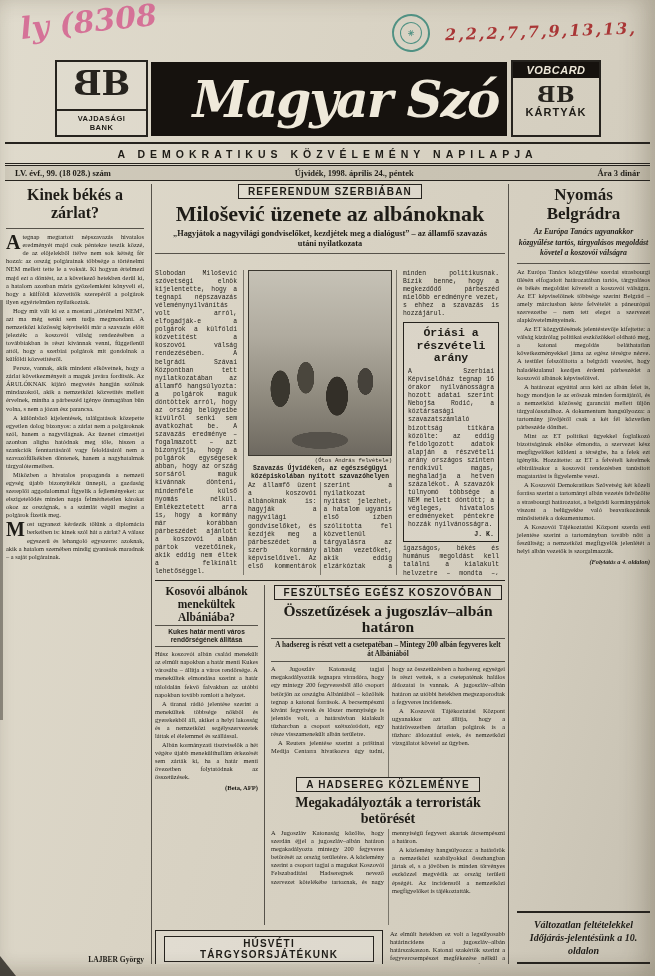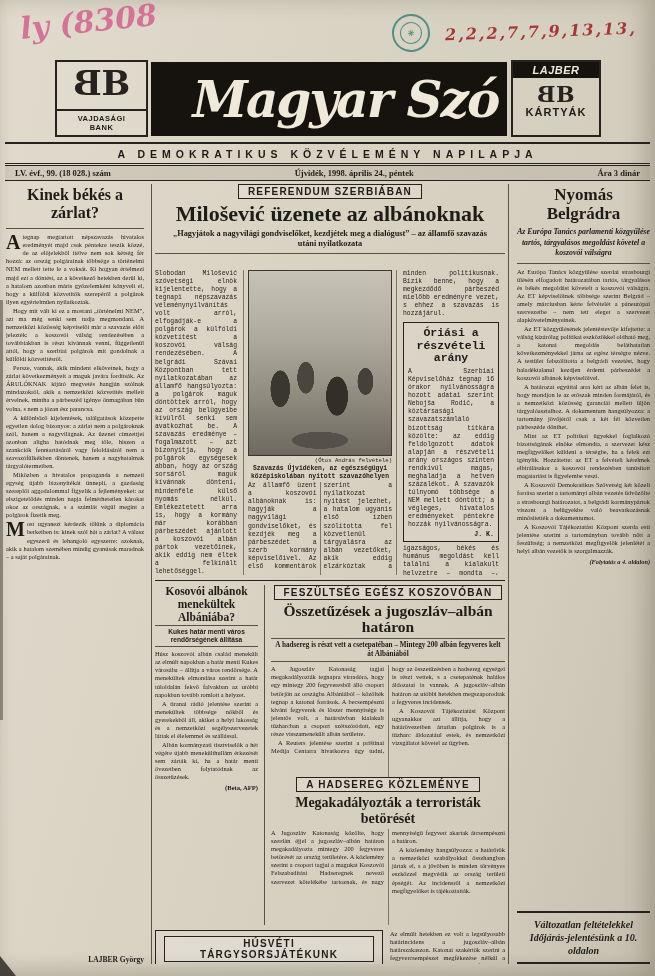--- a/index.html
+++ b/index.html
@@ -130,21 +130,21 @@
     <div class="monogram">
         <span class="mL">B</span>
         <span>B</span>
       </div>
     <div class="bank-label">VAJDASÁGI BANK</div>
   </div>
   <div class="masthead">
     <div class="masthead-title">Magyar Szó</div>
   </div>
   <div class="vobcard-box">
-    <div class="vobcard-top">LAJBER</div>
+    <div class="vobcard-top">VOBCARD</div>
     <div class="monogram">
         <span class="mL">B</span>
         <span>B</span>
       </div>
     <div class="vobcard-bottom">KÁRTYÁK</div>
   </div>
   <div class="tagline">A DEMOKRATIKUS KÖZVÉLEMÉNY NAPILAPJA</div>
   <div class="datebar">
     <span>LV. évf., 99. (18 028.) szám</span>
     <span>Újvidék, 1998. április 24., péntek</span>
@@ -236,21 +236,21 @@
 
       </div>
       <div class="band-c-side small">
         <p class="nofirst">Az elmúlt hetekben ez volt a legsúlyosabb határincidens a jugoszláv–albán határszakaszon. Katonai szakértők szerint a fegyvercsempészet megfékezése nélkül a tartományban nem csillapodhat a feszültség. A hadsereg közleménye szerint a határ őrizetét megerősítették. (Beta)</p>
       </div>
     </div>
   </div>
 
   <div class="right-col">
     <div class="pressure-title">Nyomás Belgrádra</div>
-    <div class="pressure-deck">Az Európa Tanács parlamenti közgyűlése tartós, tárgyalásos megoldást követel a koszovói válságra</div>
+    <div class="pressure-deck">Az Európa Tanács ugyanakkor közgyűlése tartós, tárgyalásos megoldást követel a koszovói válságra</div>
     <div class="rule"></div>
     <div class="small">
       <p class="nofirst">Az Európa Tanács közgyűlése szerdai strasbourgi ülésén elfogadott határozatában tartós, tárgyalásos és békés megoldást követelt a koszovói válságra. Az ET képviselőinek többsége szerint Belgrád – amely márciusban kérte felvételét a páneurópai szervezetbe – nem tett eleget a szervezet alapkövetelményeinek.</p>
       <p>Az ET közgyűlésének jelentéstevője kifejtette: a válság kizárólag politikai eszközökkel oldható meg, a katonai megoldás beláthatatlan következményekkel járna az egész térségre nézve. A testület felszólította a belgrádi vezetést, hogy haladéktalanul kezdjen érdemi párbeszédet a koszovói albánok képviselőivel.</p>
       <p>A határozat egyúttal arra kéri az albán felet is, hogy mondjon le az erőszak minden formájáról, és a nemzetközi közösség garanciái mellett üljön tárgyalóasztalhoz. A dokumentum hangsúlyozza: a tartomány jövőjéről csak a két fél közvetlen párbeszéde dönthet.</p>
       <p>Mint az ET politikai ügyekkel foglalkozó bizottságának elnöke elmondta, a szervezet kész megfigyelőket küldeni a térségbe, ha a felek ezt igénylik. Hozzátette: az ET a felvételi kérelmek elbírálásakor a koszovói rendezésben tanúsított magatartást is figyelembe veszi.</p>
       <p>A Koszovói Demokratikus Szövetség két közeli forrása szerint a tartományi albán vezetés üdvözölte a strasbourgi határozatot, a belgrádi kormánypártok viszont a belügyekbe való beavatkozásnak minősítették a dokumentumot.</p>
       <p>A Koszovói Tájékoztatási Központ szerda esti jelentése szerint a tartományban tovább nőtt a feszültség; a nemzetközi megfigyelők jelenlétét a helyi albán vezetők is szorgalmazzák.</p>
     </div>
     <div class="cont">(Folytatás a 4. oldalon)</div>

